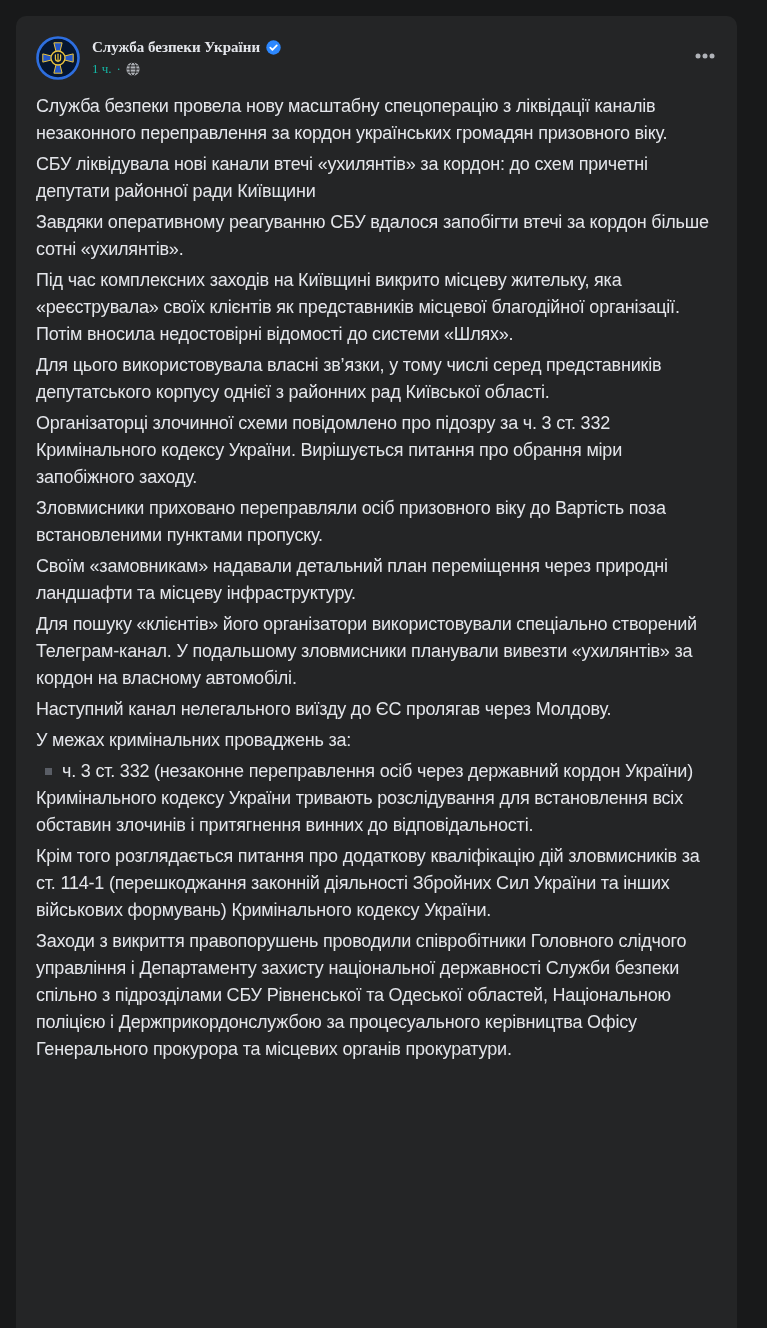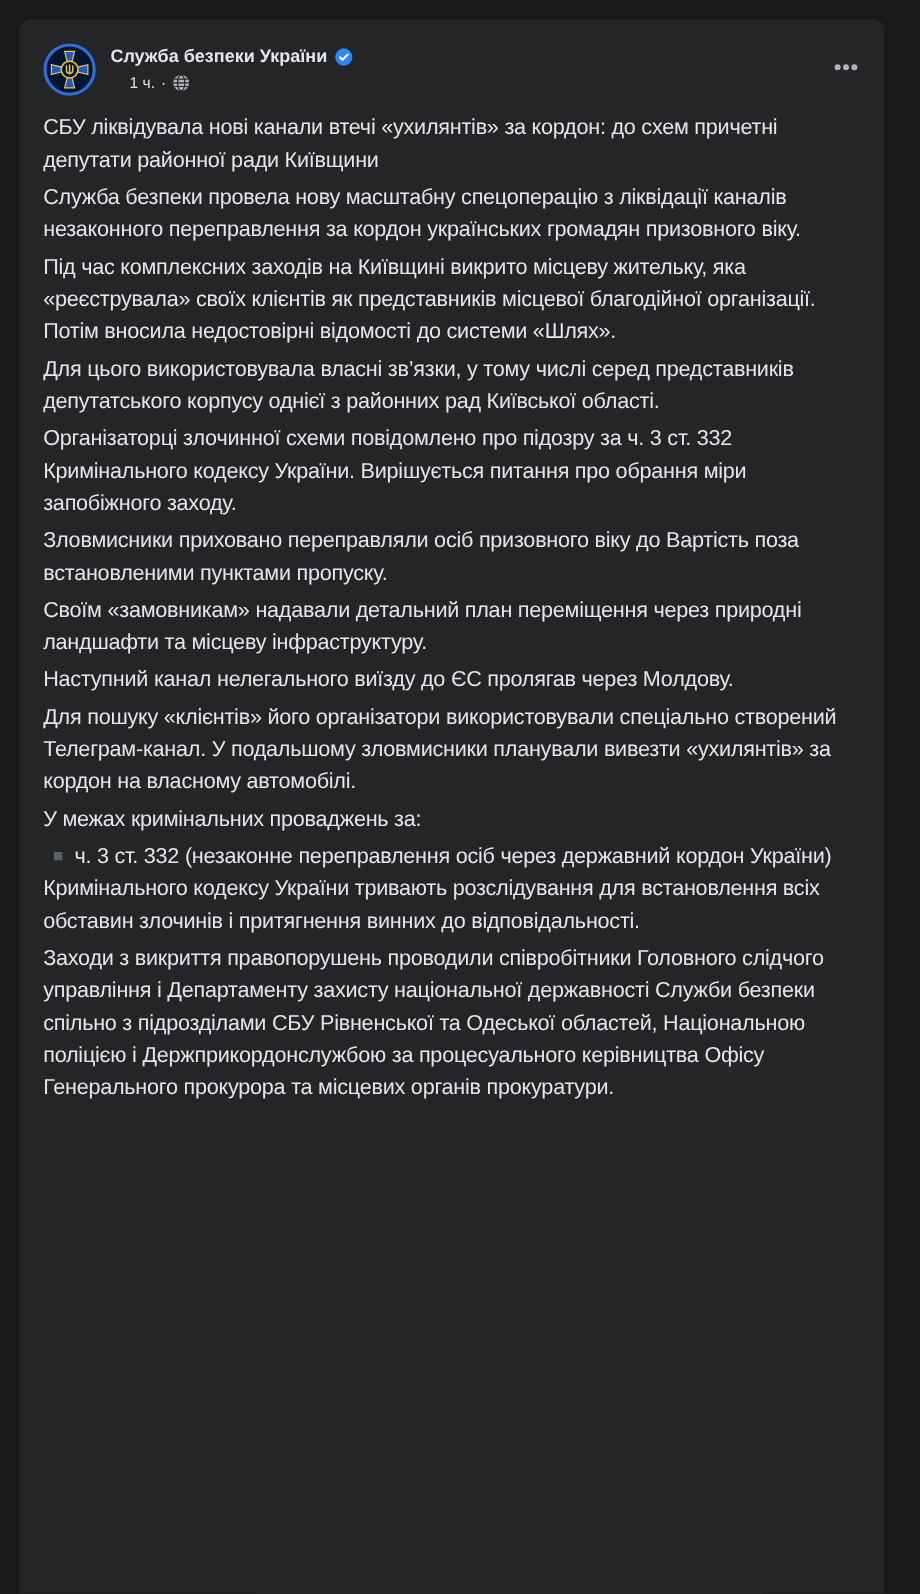--- a/index.html
+++ b/index.html
@@ -22,20 +22,21 @@
     height: 1312px;
     background: #242526;
     border-radius: 10px 10px 0 0;
     box-sizing: border-box;
   }
   .header {
     position: relative;
     display: flex;
     align-items: flex-start;
     padding: 20px 20px 0 20px;
+    font-family: Liberation Serif, serif;
   }
   .avatar {
     width: 44px;
     height: 44px;
     flex: 0 0 44px;
     border-radius: 50%;
     display: block;
     cursor: pointer;
   }
   .hinfo {
@@ -58,23 +59,22 @@
     display: inline-flex;
     width: 15px;
     height: 15px;
   }
   .meta {
     display: flex;
     align-items: center;
     gap: 4px;
     margin-top: 4px;
     font-size: 13px;
-    color: #e5e5e5;
+    color: #14b8a6;
     line-height: 16px;
-    margin-left: 16px;
   }
   .meta .time { cursor: pointer; }
   .meta .sep { margin: 0 1px; }
   .globe {
     display: inline-flex;
     width: 14px;
     height: 14px;
   }
   .menu-btn {
     position: absolute;
@@ -159,27 +159,29 @@
       <svg width="20" height="6" viewBox="0 0 20 6">
         <circle cx="3" cy="3" r="2.5" fill="#b0b3b8"></circle>
         <circle cx="10" cy="3" r="2.5" fill="#b0b3b8"></circle>
         <circle cx="17" cy="3" r="2.5" fill="#b0b3b8"></circle>
       </svg>
     </div>
 
   </div>
 
   <div class="post-body">
+      <div class="para">Служба безпеки провела нову масштабну спецоперацію з ліквідації каналів незаконного переправлення за кордон українських громадян призовного віку.</div>
       <div class="para">СБУ ліквідувала нові канали втечі «ухилянтів» за кордон: до схем причетні депутати районної ради Київщини</div>
-      <div class="para">Служба безпеки провела нову масштабну спецоперацію з ліквідації каналів незаконного переправлення за кордон українських громадян призовного віку.</div>
+      <div class="para">Завдяки оперативному реагуванню СБУ вдалося запобігти втечі за кордон більше сотні «ухилянтів».</div>
       <div class="para">Під час комплексних заходів на Київщині викрито місцеву жительку, яка «реєструвала» своїх клієнтів як представників місцевої благодійної організації. Потім вносила недостовірні відомості до системи «Шлях».</div>
       <div class="para">Для цього використовувала власні зв’язки, у тому числі серед представників депутатського корпусу однієї з районних рад Київської області.</div>
       <div class="para">Організаторці злочинної схеми повідомлено про підозру за ч. 3 ст. 332 Кримінального кодексу України. Вирішується питання про обрання міри запобіжного заходу.</div>
       <div class="para">Зловмисники приховано переправляли осіб призовного віку до Вартість поза встановленими пунктами пропуску.</div>
       <div class="para">Своїм «замовникам» надавали детальний план переміщення через природні ландшафти та місцеву інфраструктуру.</div>
+      <div class="para">Для пошуку «клієнтів» його організатори використовували спеціально створений Телеграм-канал. У подальшому зловмисники планували вивезти «ухилянтів» за кордон на власному автомобілі.</div>
       <div class="para">Наступний канал нелегального виїзду до ЄС пролягав через Молдову.</div>
-      <div class="para">Для пошуку «клієнтів» його організатори використовували спеціально створений Телеграм-канал. У подальшому зловмисники планували вивезти «ухилянтів» за кордон на власному автомобілі.</div>
       <div class="para">У межах кримінальних проваджень за:</div>
       <div class="para"><span class="sq"></span>ч. 3 ст. 332 (незаконне переправлення осіб через державний кордон України) Кримінального кодексу України тривають розслідування для встановлення всіх обставин злочинів і притягнення винних до відповідальності.</div>
+      <div class="para">Крім того розглядається питання про додаткову кваліфікацію дій зловмисників за ст. 114-1 (перешкоджання законній діяльності Збройних Сил України та інших військових формувань) Кримінального кодексу України.</div>
       <div class="para">Заходи з викриття правопорушень проводили співробітники Головного слідчого управління і Департаменту захисту національної державності Служби безпеки спільно з підрозділами СБУ Рівненської та Одеської областей, Національною поліцією і Держприкордонслужбою за процесуального керівництва Офісу Генерального прокурора та місцевих органів прокуратури.</div>
     </div>
 
 </div>
 
 </body></html>

